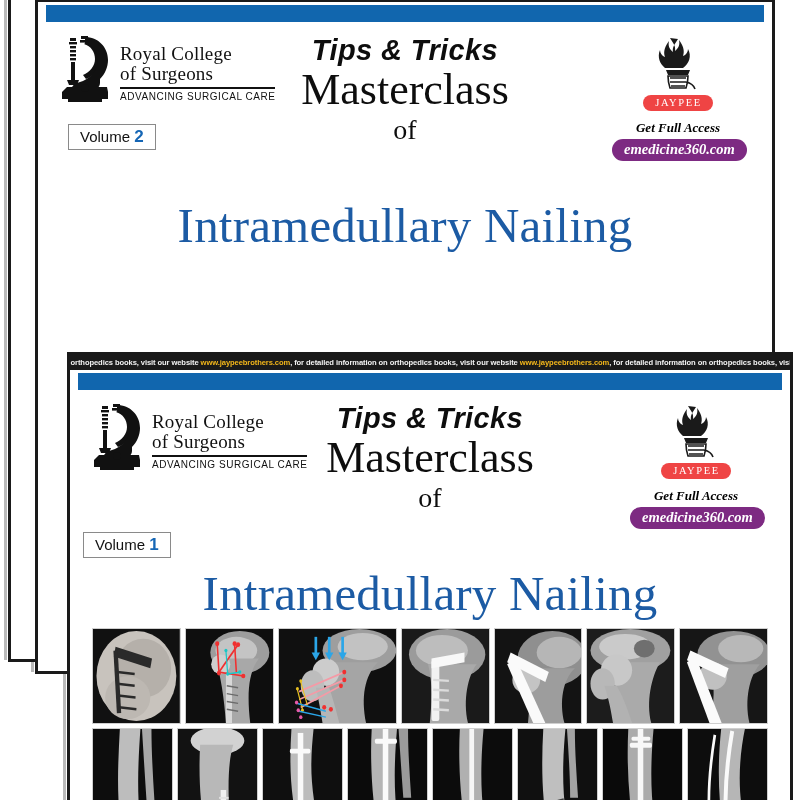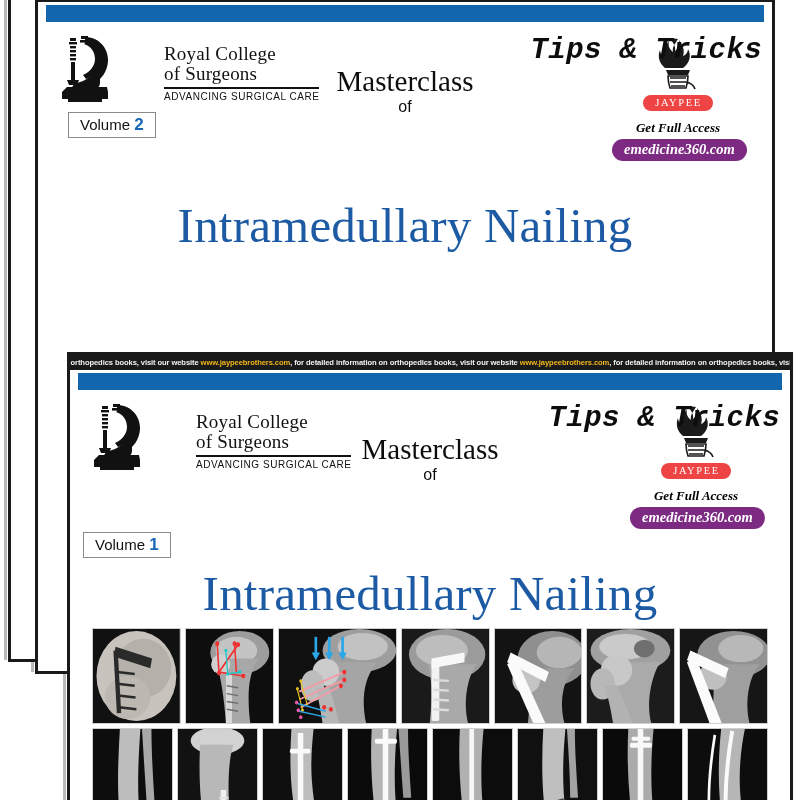--- a/index.html
+++ b/index.html
@@ -55,49 +55,49 @@
     position:relative;
     display:flex;
     align-items:flex-start;
     justify-content:space-between;
     padding-top:8px;
   }
 
   
   .rcs { display:flex; align-items:center; gap:8px; padding-left:10px; }
   .rcs-mark { width:54px; height:70px; flex:none; }
-  .rcs-txt { padding-top:4px;margin-left:44px; }
+  .rcs-txt { padding-top:4px; }
   .rcs-txt .l1, .rcs-txt .l2 {
     font-family:"Liberation Serif", serif;
     font-size:19px; color:#111; line-height:1.06; letter-spacing:0.2px;
   }
   .rcs-rule { height:1.5px; background:#111; margin:3px 0 2px 0; }
   .rcs-txt .l3 {
     font-family:Liberation Sans, sans-serif;
     font-size:10px; letter-spacing:0.55px; color:#111;
   }
 
   
   .centre {
     position:absolute; left:0; right:0; top:6px;
     text-align:center; pointer-events:none;
   }
   .centre > * { pointer-events:auto; }
   .tips {
-    font-family:Liberation Mono, monospace;
+    font-family:Liberation Sans, sans-serif;
     font-style:italic; font-weight:700;
-    font-size:29px; color:#0d0d0d; letter-spacing:0.4px;text-align:right;
+    font-size:29px; color:#0d0d0d; letter-spacing:0.4px;
   }
   .master {
     font-family:"Liberation Serif", serif;
-    font-size:29px; color:#0d0d0d; line-height:1.1; margin-top:-1px;
+    font-size:44px; color:#0d0d0d; line-height:1.1; margin-top:-1px;
   }
   .of {
-    font-family:Liberation Sans, sans-serif;
-    font-size:16px; color:#0d0d0d; line-height:1.15;
+    font-family:Liberation Serif, serif;
+    font-size:28px; color:#0d0d0d; line-height:1.15;
   }
 
   
   .jaypee { text-align:center; padding-right:18px; padding-top:2px; width:150px; }
   .torch { width:46px; height:54px; margin:0 auto; display:block; }
   .jaypee-pill {
     display:inline-block; background:#ef4444; color:#fff;
     font-family:"Liberation Serif", serif; font-size:10.5px;
     letter-spacing:1.6px; padding:2px 11px 2.5px 12px;
     border-radius:9px; margin-top:1px;
@@ -270,21 +270,21 @@
               <path d="M15 40 l16 0 M15 44 l16 0 M16 48 l14 0" stroke="#1a1a1a" stroke-width="1.3" fill="none"></path>
               <path d="M31 44 c5 1 8 4 9 7" stroke="#1a1a1a" stroke-width="1.6" fill="none"></path>
             </g>
           </svg>
           <div class="jaypee-pill">JAYPEE</div>
           <div class="gfa">Get Full Access</div>
           <div class="emed-pill">emedicine360.com</div>
         </div>
       </div>
 
-      <div class="vol-badge" style="left:30px; top:90px;">
+      <div class="vol-badge" style="left:30px; top:102px;">
         <span>Volume</span>
         <span class="num">2</span>
       </div>
 
       <div class="book-title" style="margin-top:40px;">Intramedullary Nailing</div>
     </div>
   </div>
 
   <div class="cover front">
     <div class="ad-strip" style="padding-left:0;">

